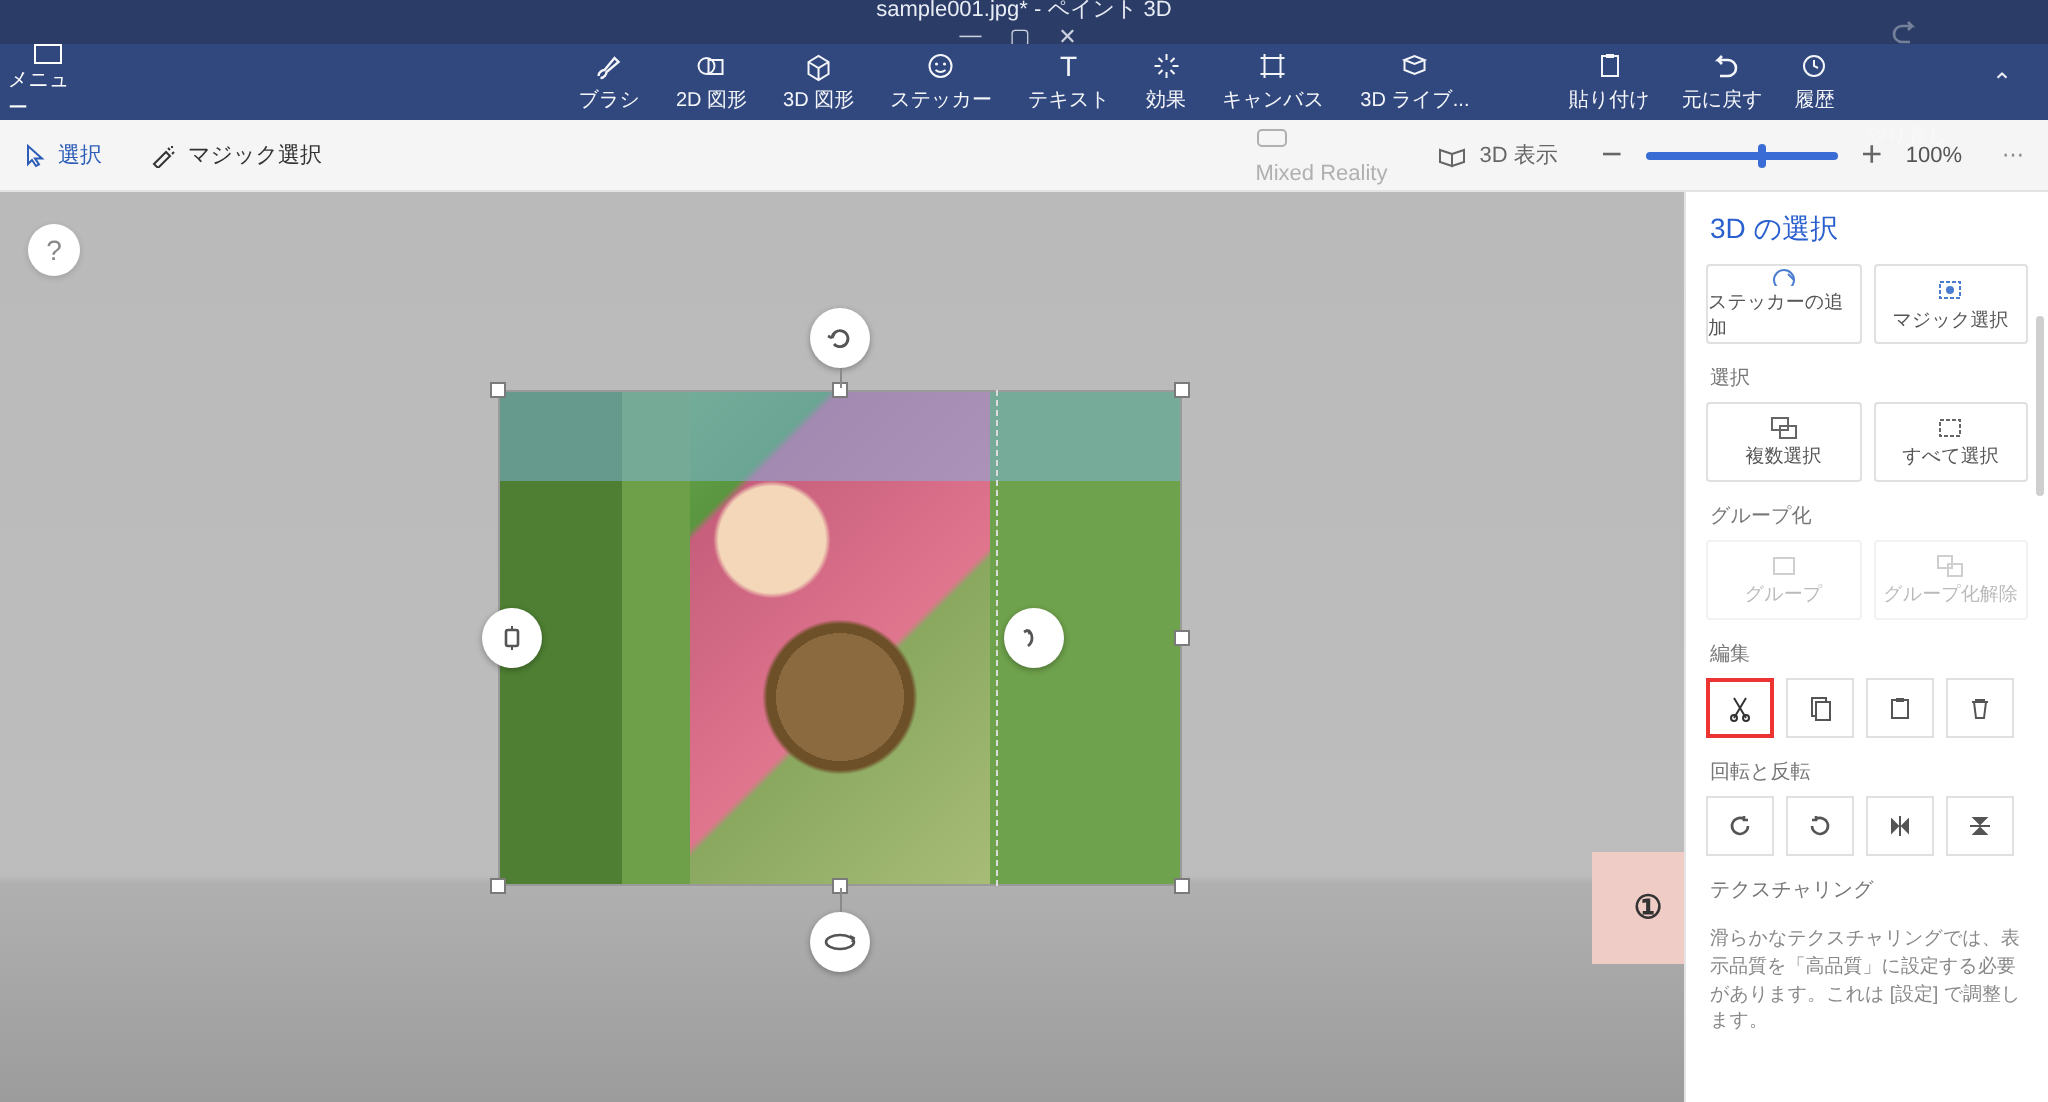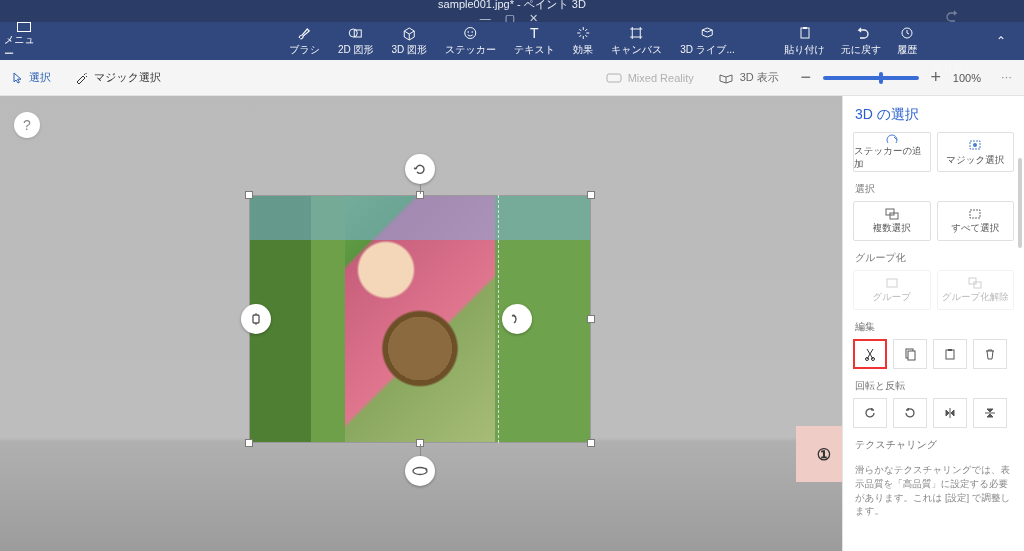--- a/index.html
+++ b/index.html
@@ -20,21 +20,21 @@
 .ribbon-right { margin-left: auto; display: flex; gap: 16px; padding-right: 12px; align-items: center; }
 .ribbon-right .rbtn.dim { opacity: .35; gap: 37px; }
 .chev { width: 22px; text-align: center; font-size: 12px; opacity:.9;}
 
 
 .toolbar { height: 36px; background: #f5f5f5; display: flex; align-items: center; font-size: 11px; color: #333; border-bottom: 1px solid #e3e3e3; }
 .tbtn { display: flex; align-items: center; gap: 5px; padding: 0 12px; height: 100%; }
 .tbtn.sel { color: #2b5db8; }
 .tbtn.dim { opacity: .45; }
 .spacer { flex: 1; }
-.mixed { color:#b0b0b0; display:flex; align-items:flex-start; gap:6px; padding:0 14px;}
+.mixed { color:#b0b0b0; display:flex; align-items:flex-start; gap:6px; padding:0 14px;flex-direction:column;}
 .view3d { display:flex; align-items:center; gap:6px; padding:0 10px; color:#666;}
 .zoom { display:flex; align-items:center; gap:10px; padding:0 10px; color:#555;}
 .slider { width: 96px; height: 4px; background: #3a6cd6; position: relative; border-radius: 2px; }
 .slider::after { content:""; position:absolute; left:58%; top:-4px; width:4px; height:12px; background:#3a6cd6; border-radius:2px;}
 .zoom .sign { font-size: 18px; font-weight: 300; color: #666; width: 14px; text-align: center;}
 .dots { padding:0 10px; color:#888; letter-spacing:2px;}
 
 
 .main { position: relative; height: calc(551px - 22px - 38px - 36px); display:flex;}
 .canvas-area { flex:1; position:relative; background: linear-gradient(to bottom, #bababa 0%, #bdbdbd 75%, #b0b0b0 76%, #9c9c9c 100%); }

